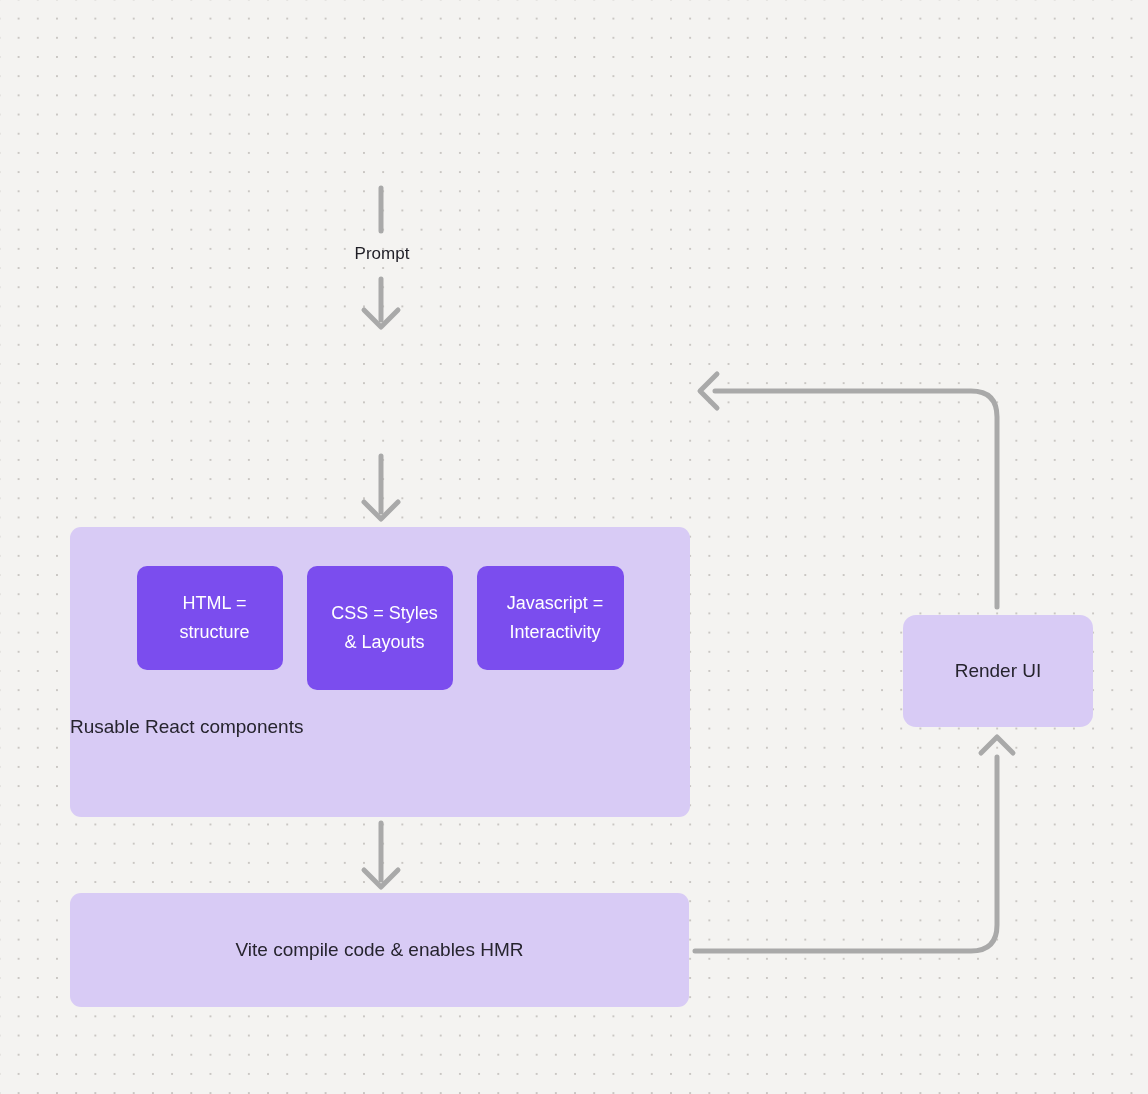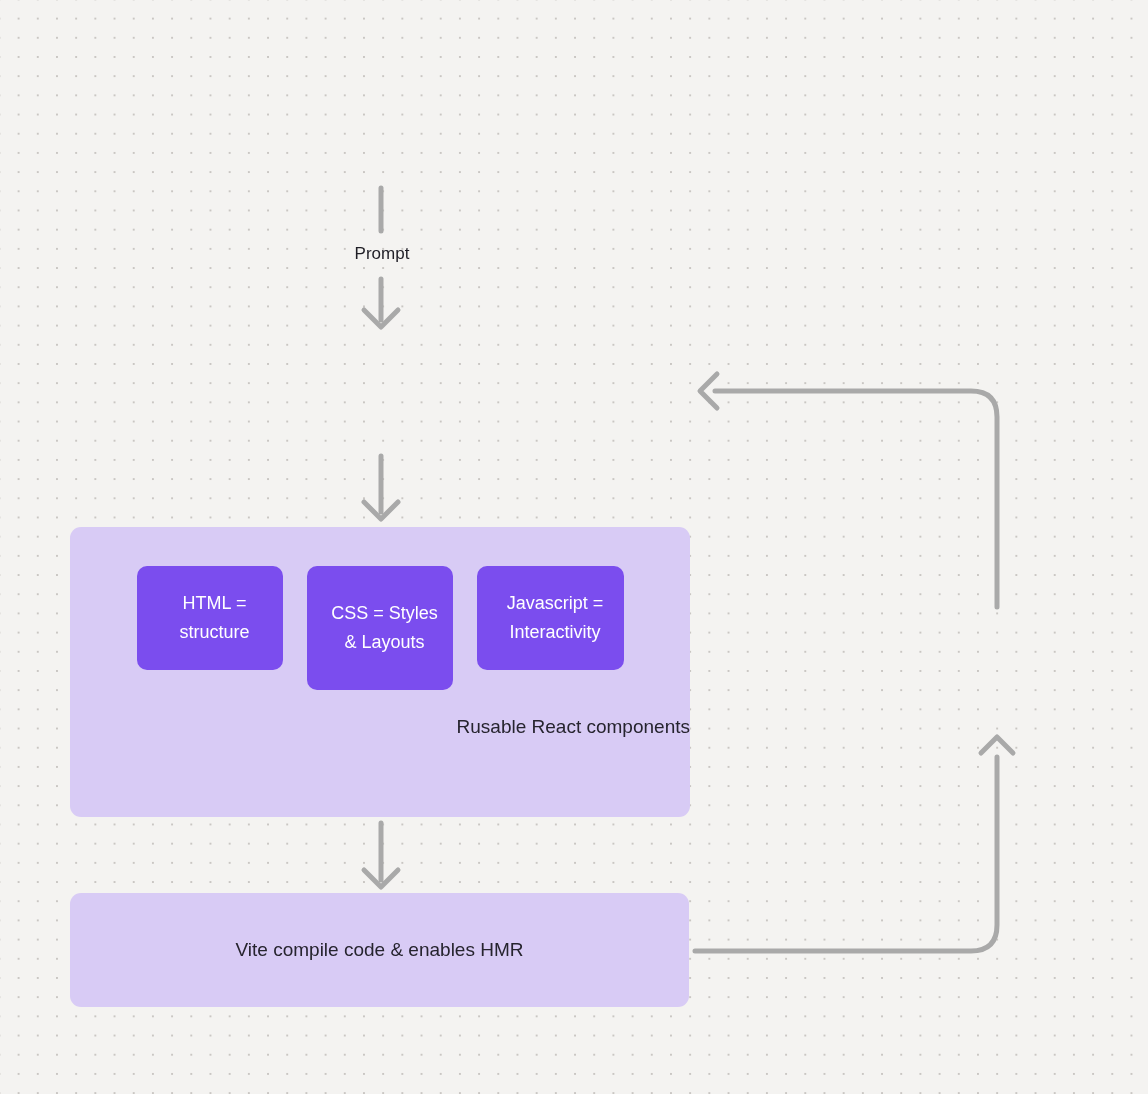--- a/index.html
+++ b/index.html
@@ -60,21 +60,21 @@
     font-size:18px;
     line-height:29px;
     white-space:pre-line;
     padding-left:9px;
   }
   .child-1{left:67px;top:39px;width:146px;height:104px;}
   .child-2{left:237px;top:39px;width:146px;height:124px;}
   .child-3{left:407px;top:39px;width:147px;height:104px;}
   .group-caption{
     position:absolute;left:0;right:0;top:189px;
-    text-align:right;
+    text-align:left;
     color:var(--text-dark);
     font-size:19px;
   }
   .edge-label{
     position:absolute;
     left:332px;top:244px;width:100px;
     text-align:center;
     color:#1f1e26;
     font-size:17px;
   }
@@ -115,14 +115,17 @@
       <span>Javascript =
 Interactivity</span>
     </div>
     <div class="group-caption">Rusable React components</div>
   </div>
 
   <div class="node node-vite">
     <span>Vite compile code &amp; enables HMR</span>
   </div>
 
+  <div class="node node-render">
+    <span>Render UI</span>
+  </div>
 
 </div>
 
 </body></html>

